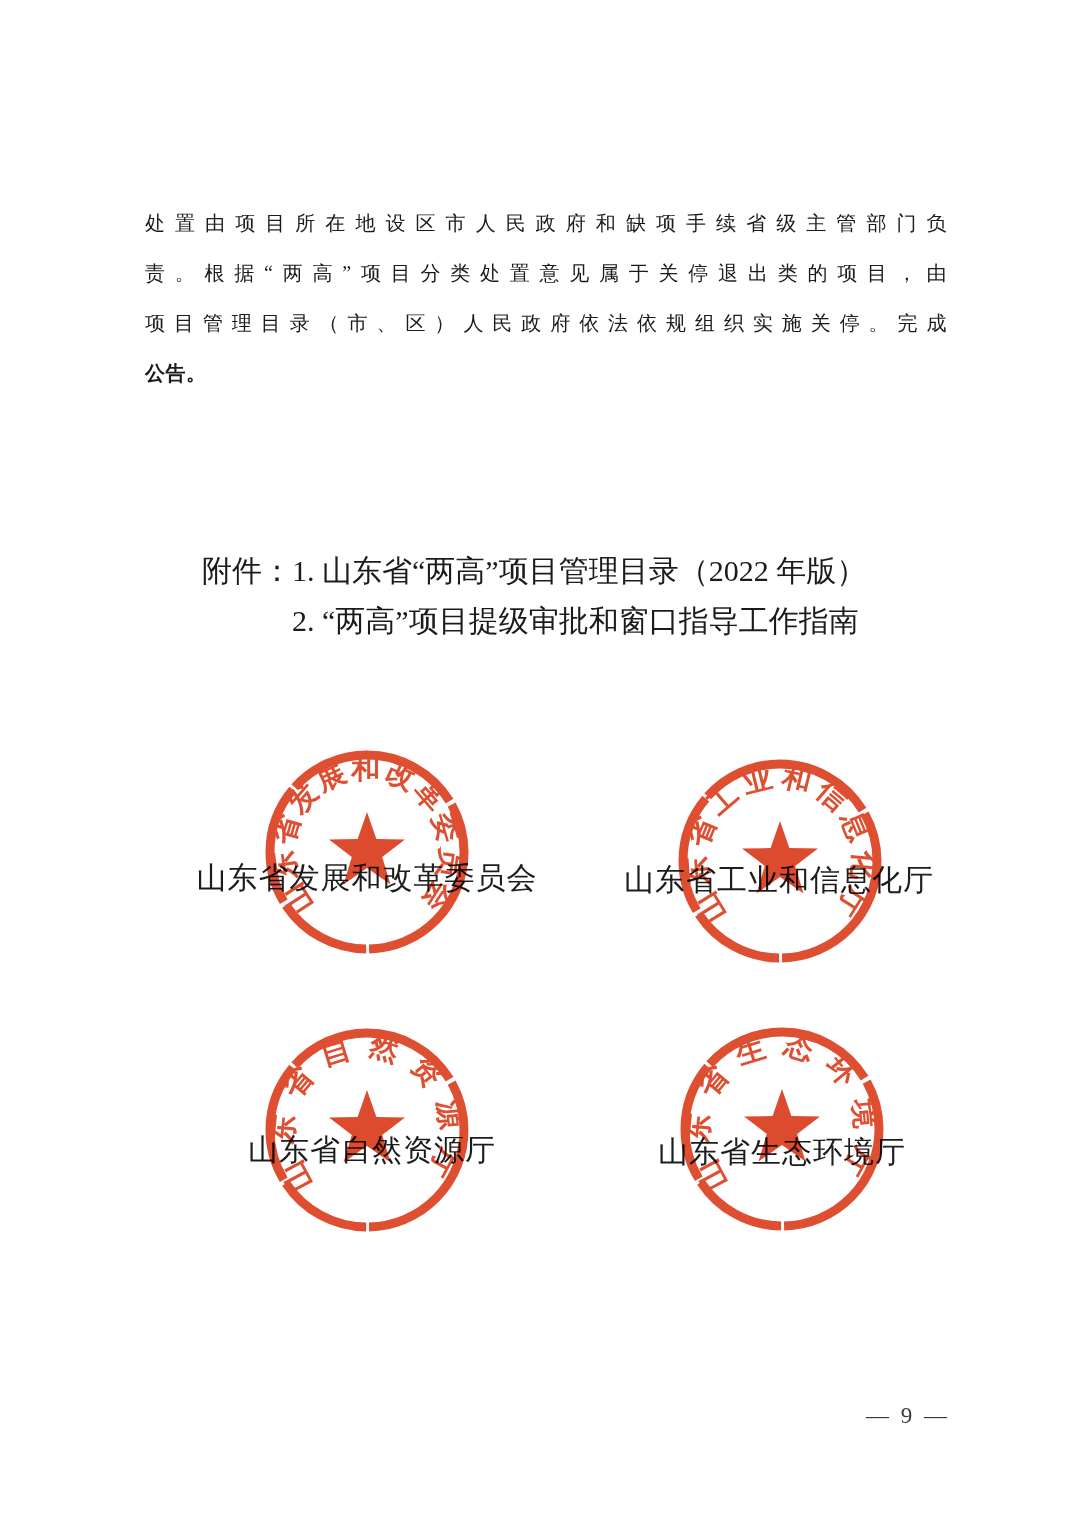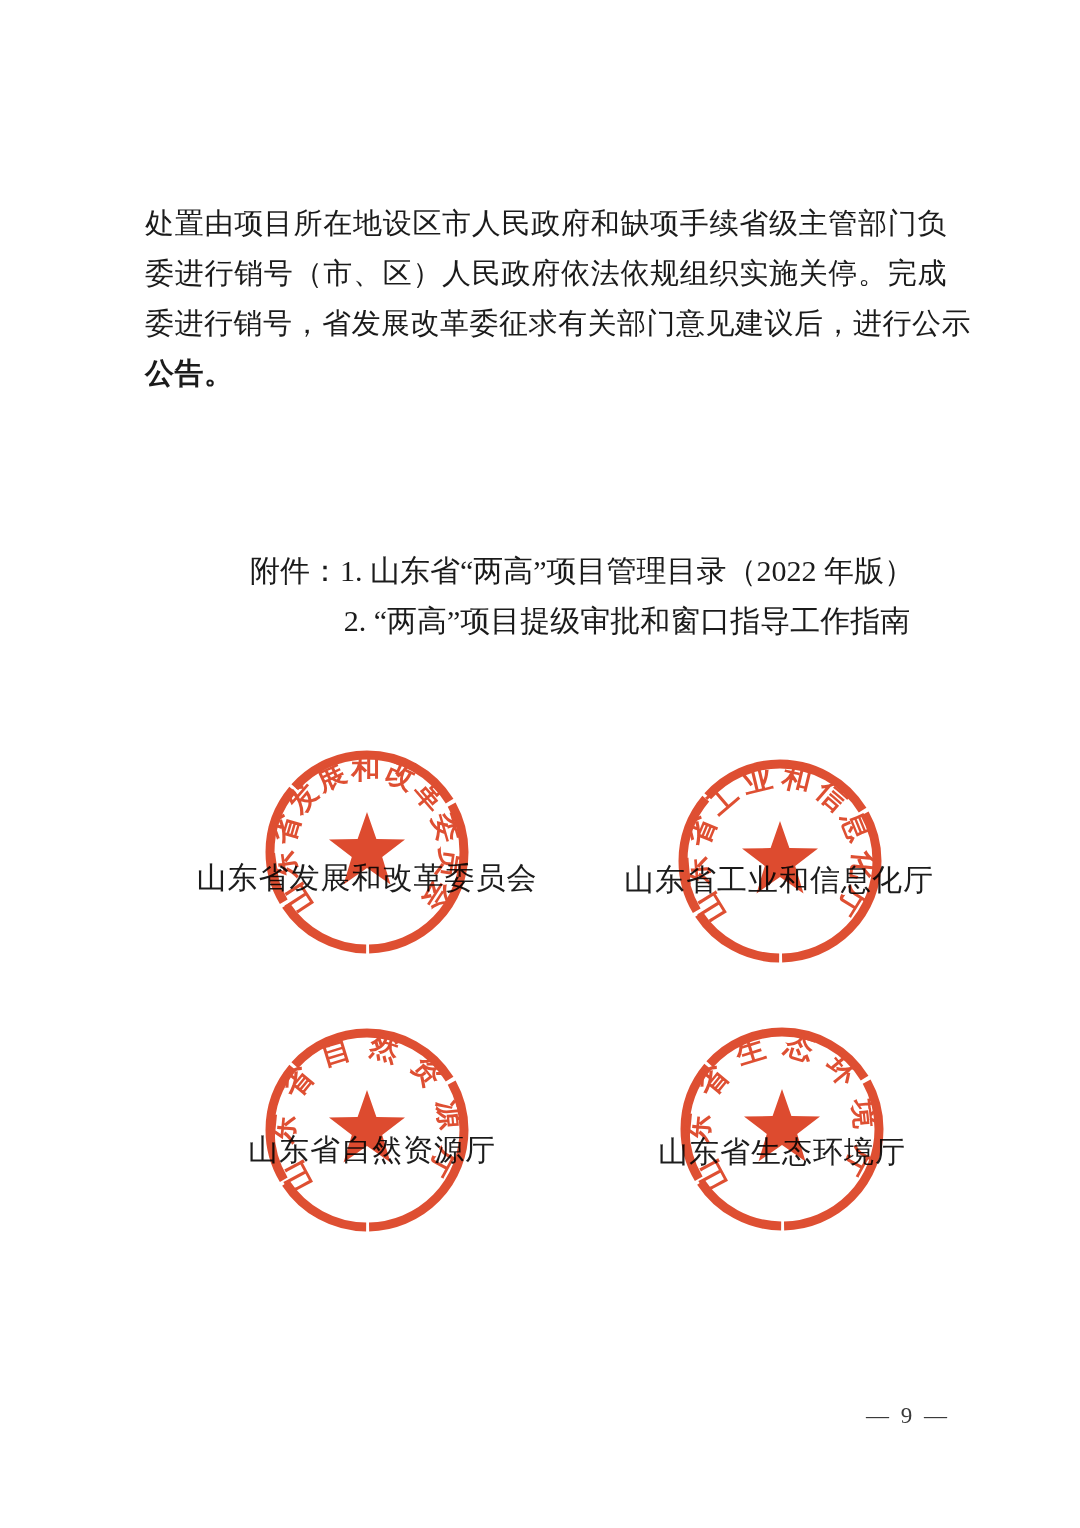--- a/index.html
+++ b/index.html
@@ -9,33 +9,33 @@
     font-family:"Liberation Serif","DejaVu Serif",serif;
     position:relative;
     overflow:hidden;
   }
   .page{
     position:absolute;left:0;top:0;width:1080px;height:1528px;background:#ffffff;
   }
   
   .body-text{
     position:absolute;left:145px;top:198px;width:802px;
-    font-size:29px;line-height:50px;color:#1b1b1b;
+    font-size:20px;line-height:50px;color:#1b1b1b;
   }
   .body-line{
     text-align:justify;text-align-last:justify;text-justify:inter-character;
     height:50px;white-space:nowrap;letter-spacing:.5px;
   }
   .body-line.last{text-align-last:left;white-space:normal;font-weight:bold;}
   
   .attachments{
     position:absolute;left:202px;top:546px;width:760px;
     font-size:30px;line-height:50px;color:#1b1b1b;
   }
-  .attach-line{height:50px;white-space:nowrap;text-align:center;}
+  .attach-line{height:50px;white-space:nowrap;}
   .attach-line.second{padding-left:90px;}
   
   .seal{
     position:absolute;width:212px;height:212px;
     mix-blend-mode:multiply;opacity:.95;
   }
   .seal-ring{fill:none;stroke:#dd4527;stroke-width:9;stroke-dasharray:150 3 95 4 120 3 180 4 60 3;}
   .seal-star{fill:#dc4123;}
   .seal-text{fill:#dd4527;font-size:29px;font-weight:bold;font-family:"Liberation Serif","DejaVu Serif",serif;}
   .seal-text.sp11{letter-spacing:2.7px;}
@@ -52,22 +52,22 @@
     font-size:23px;color:#3a3a3a;letter-spacing:3px;white-space:nowrap;
   }
 </style>
 </head>
 <body>
 
 <div class="page">
 
   <div class="body-text">
     <div class="body-line">处置由项目所在地设区市人民政府和缺项手续省级主管部门负</div>
-    <div class="body-line">委进行销号（市、区）人民政府依法依规组织实施关停。完成</div>
-    <div class="body-line">委进行销号，省发展改革委征求有关部门意见建议后，进行公示</div>
+    <div class="body-line">责。根据“两高”项目分类处置意见属于关停退出类的项目，由</div>
+    <div class="body-line">项目管理目录（市、区）人民政府依法依规组织实施关停。完成</div>
     <div class="body-line last">公告。</div>
   </div>
 
   <div class="attachments">
     <div class="attach-line">
       <span>附件：</span><span>1. 山东省“两高”项目管理目录（2022 年版）</span>
     </div>
     <div class="attach-line second">
       <span>2. “两高”项目提级审批和窗口指导工作指南</span>
     </div>

